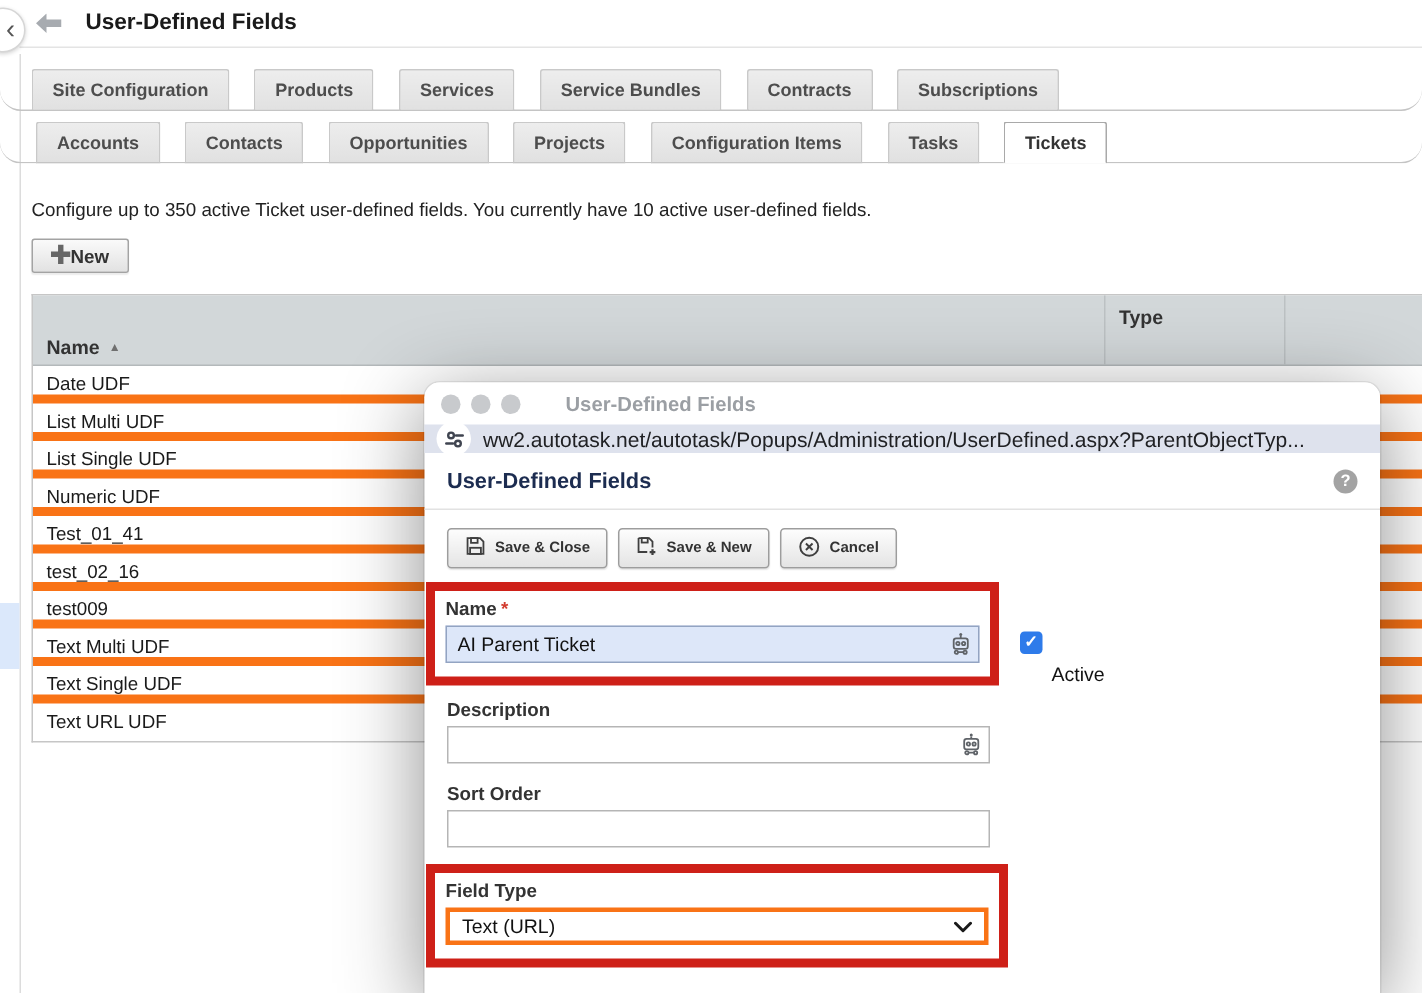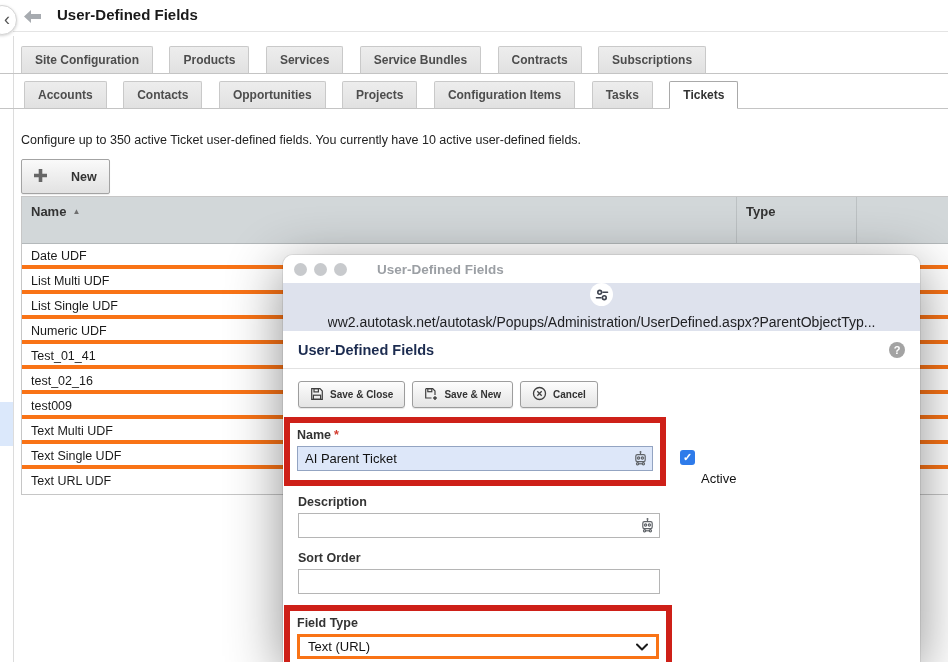--- a/index.html
+++ b/index.html
@@ -16,60 +16,60 @@
   .page-header { position:absolute; left:0; top:0; right:0; height:31px; }
   .circle-back {
     position:absolute; left:-13px; top:5px; width:30px; height:30px; border-radius:50%;
     background:#fff; border:1px solid #d6d6d6; box-shadow:0 1px 3px rgba(0,0,0,.18);
     text-align:right; line-height:27px; padding-right:6px; font-size:18px; color:#555; cursor:pointer;
   }
   .block-arrow { position:absolute; left:24px; top:9px; }
   .page-title { position:absolute; left:57px; top:6px; font-size:15px; font-weight:bold; color:#1a1a1a; }
 
   
-  .tabs { position:absolute; left:0; right:0; height:28px; border-bottom:1px solid #c4c4c4; }
+  .tabs { position:absolute; left:0; right:0; height:28px; border-bottom:1px solid #c4c4c4;border-radius:14px; }
   .tabs-row1 { top:46px; padding-left:21px; }
   .tabs-row2 { top:81px; padding-left:24px; }
   .tab {
     display:inline-block; height:28px; line-height:27px; padding:0 13px; margin-right:12px;
     background:linear-gradient(#ededed,#e1e1e1); border:1px solid #c9c9c9; border-bottom:1px solid #c4c4c4;
     margin-bottom:-1px; border-radius:2px 2px 0 0; font-size:12px; font-weight:bold; color:#4d4d4d;
     cursor:pointer; vertical-align:bottom;
   }
   .tab.selected { background:#fff; border-color:#a9a9a9; border-bottom:1px solid #fff; color:#333; }
 
   .info-text { position:absolute; left:21px; top:133px; font-size:12.5px; color:#222; }
 
   .new-btn {
-    position:absolute; left:21px; top:159px; height:35px; display:inline-flex; align-items:center; gap:24px;
+    position:absolute; left:21px; top:159px; height:23px; display:inline-flex; align-items:center; gap:0;
     padding:0 12px; background:linear-gradient(#fafafa,#e2e2e2); border:1px solid #a3a3a3; border-radius:2px;
     font-size:12.5px; font-weight:bold; color:#333; box-shadow:0 1px 1px rgba(0,0,0,.08); cursor:pointer;
   }
 
   
   .udf-table { position:absolute; left:21px; top:196px; right:0; border:1px solid #c6c6c6; border-right:none; background:#fff; }
   .thead { display:flex; height:47px; background:#d2d7d9; border-bottom:1px solid #b4b9bb; }
   .th { padding:7px 0 0 9px; font-size:13px; font-weight:bold; color:#333; }
-  .th-name { width:714px; }
+  .th-name { width:714px;margin-top:20px; }
   .th-type { width:120px; border-left:1px solid #bcc1c3; }
   .th-rest { flex:1; border-left:1px solid #bcc1c3; }
   .sort-ind { font-size:8px; color:#6f6f6f; margin-left:6px; vertical-align:2px; }
   .trow { height:25px; line-height:24px; padding-left:9px; font-size:12.5px; color:#1a1a1a;
-          border-bottom:4px solid #f97316; cursor:pointer; }
+          border-bottom:6px solid #f97316; cursor:pointer; }
   .trow:last-child { border-bottom:none; }
 
   
   .dialog {
     position:absolute; left:283px; top:255px; width:637px; height:407px; background:#fff;
     border-radius:10px 10px 0 0; box-shadow:0 12px 55px rgba(0,0,0,.45), 0 0 0 1px rgba(0,0,0,.07);
   }
   .titlebar { height:28px; display:flex; align-items:center; padding-left:11px; border-radius:10px 10px 0 0; background:#fff; }
   .dot { width:13px; height:13px; border-radius:50%; background:#c8cacd; margin-right:7px; cursor:pointer; }
   .win-title { margin-left:23px; font-size:13.5px; font-weight:bold; color:#9b9fa4; }
-  .urlbar { height:48px; background:#dee2ed; display:flex; align-items:center; padding:0 8px; gap:8px; cursor:text;flex-direction:column; }
+  .urlbar { height:19px; background:#dee2ed; display:flex; align-items:center; padding:0 8px; gap:8px; cursor:text; }
   .tune-circle { width:23px; height:23px; border-radius:50%; background:#fff; display:flex; align-items:center; justify-content:center; flex:none; cursor:pointer; }
   .url-text { font-size:14px; color:#202124; white-space:nowrap; overflow:hidden; }
 
   .dlg-content { padding:0 15px; }
   .heading-row { display:flex; align-items:center; justify-content:space-between; padding:11px 0 10px; }
   .dlg-heading { font-size:14.5px; font-weight:bold; color:#1c2c50; }
   .help-icon { width:16px; height:16px; border-radius:50%; background:#a3a3a3; color:#fff; font-size:11px;
                font-weight:bold; text-align:center; line-height:16px; cursor:pointer; }
   .dlg-divider { height:1px; background:#e2e2e2; margin:0 -15px; }
 

